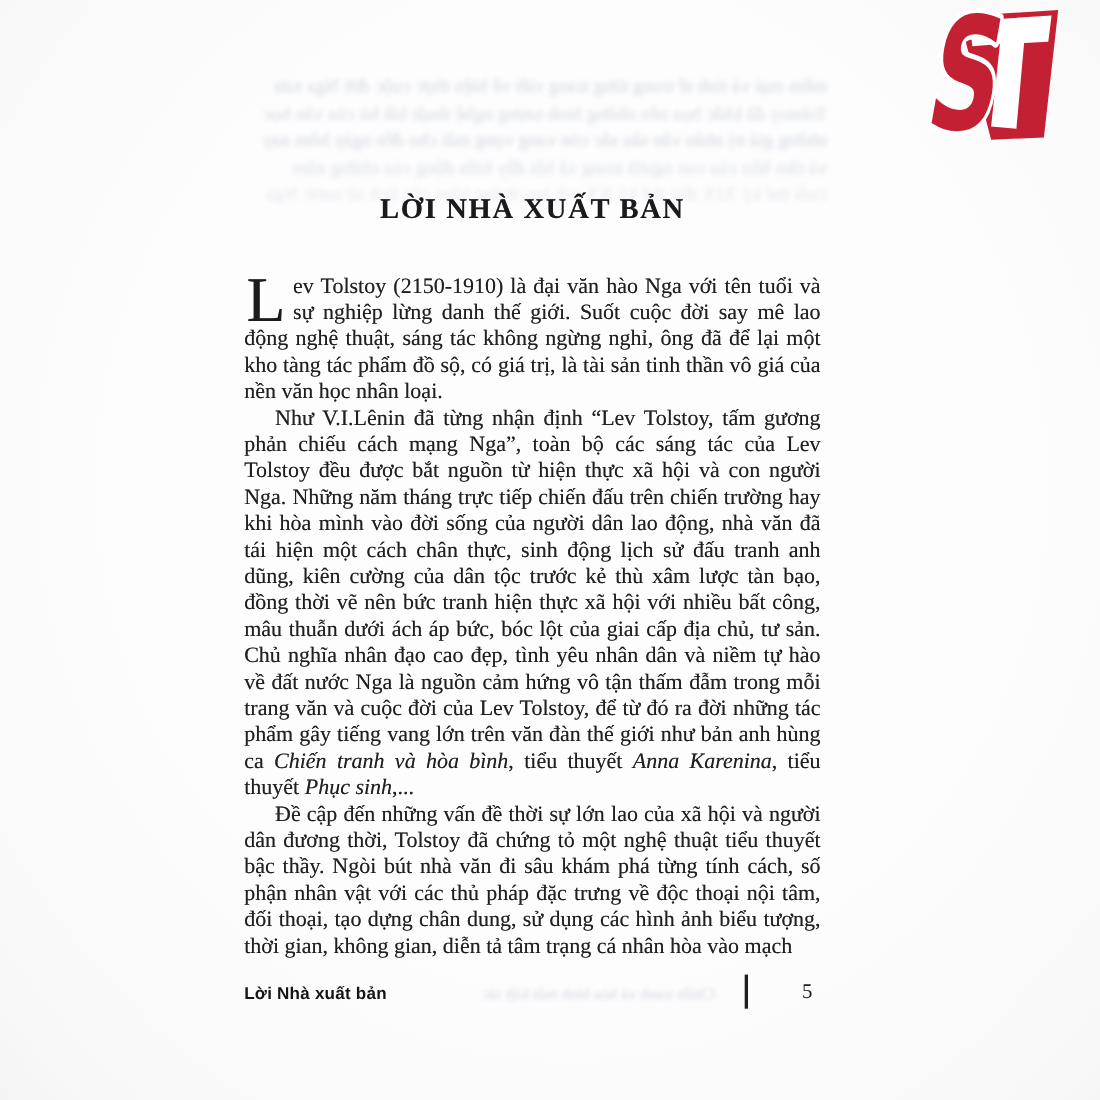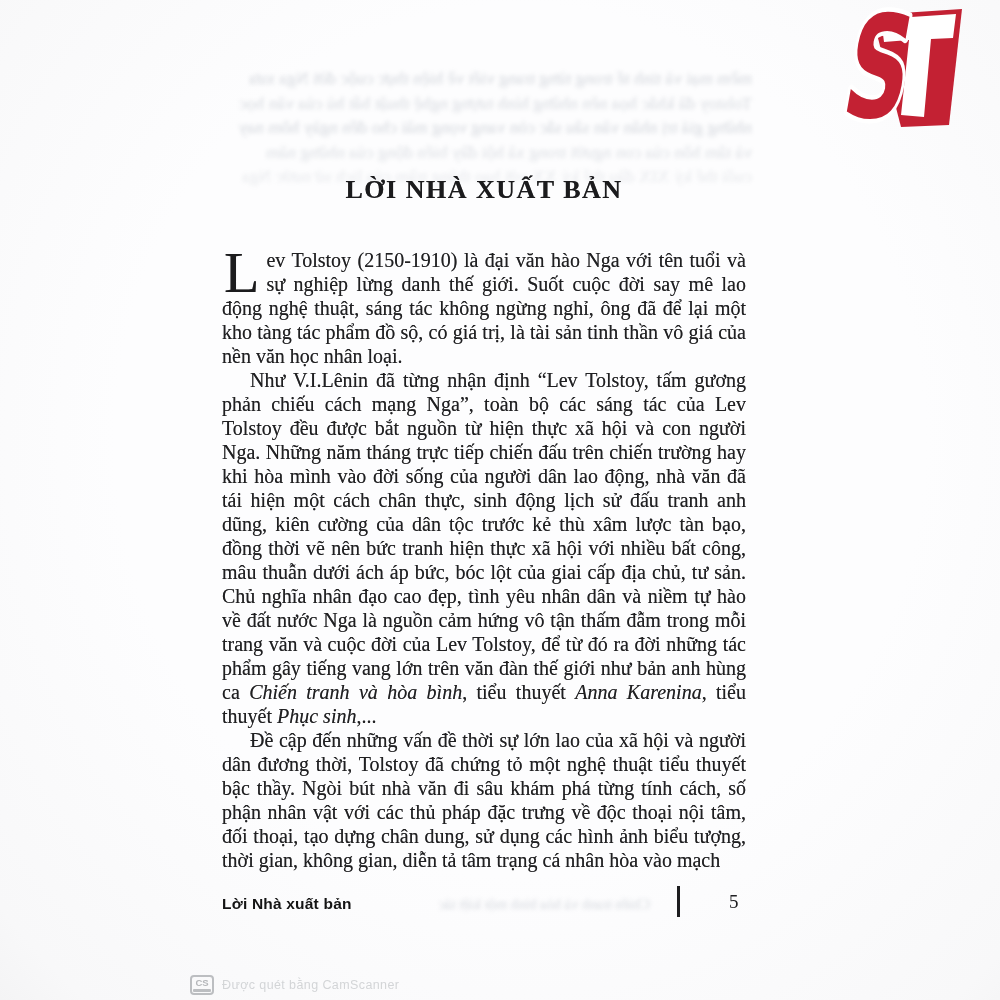--- a/index.html
+++ b/index.html
@@ -104,21 +104,14 @@
     <p class="para indent"><span>Đề cập đến những vấn đề thời sự lớn lao của xã hội và người dân đương thời, Tolstoy đã chứng tỏ một nghệ thuật tiểu thuyết bậc thầy. Ngòi bút nhà văn đi sâu khám phá từng tính cách, số phận nhân vật với các thủ pháp đặc trưng về độc thoại nội tâm, đối thoại, tạo dựng chân dung, sử dụng các hình ảnh biểu tượng, thời gian, không gian, diễn tả tâm trạng cá nhân hòa vào mạch</span></p>
   </div>
 
   <div class="footer">
     <span class="footer-label">Lời Nhà xuất bản</span>
     <span class="footer-ghost">Chiến tranh và hòa bình một kiệt tác</span>
     <span class="footer-divider"></span>
     <span class="footer-page">5</span>
   </div>
 
-  <div class="camscanner">
-    <span class="cs-badge">
-      <span>CS</span>
-      <span class="cs-base"></span>
-    </span>
-    <span class="cs-label">Được quét bằng CamScanner</span>
-  </div>
 
 </div>
 
 </body></html>

